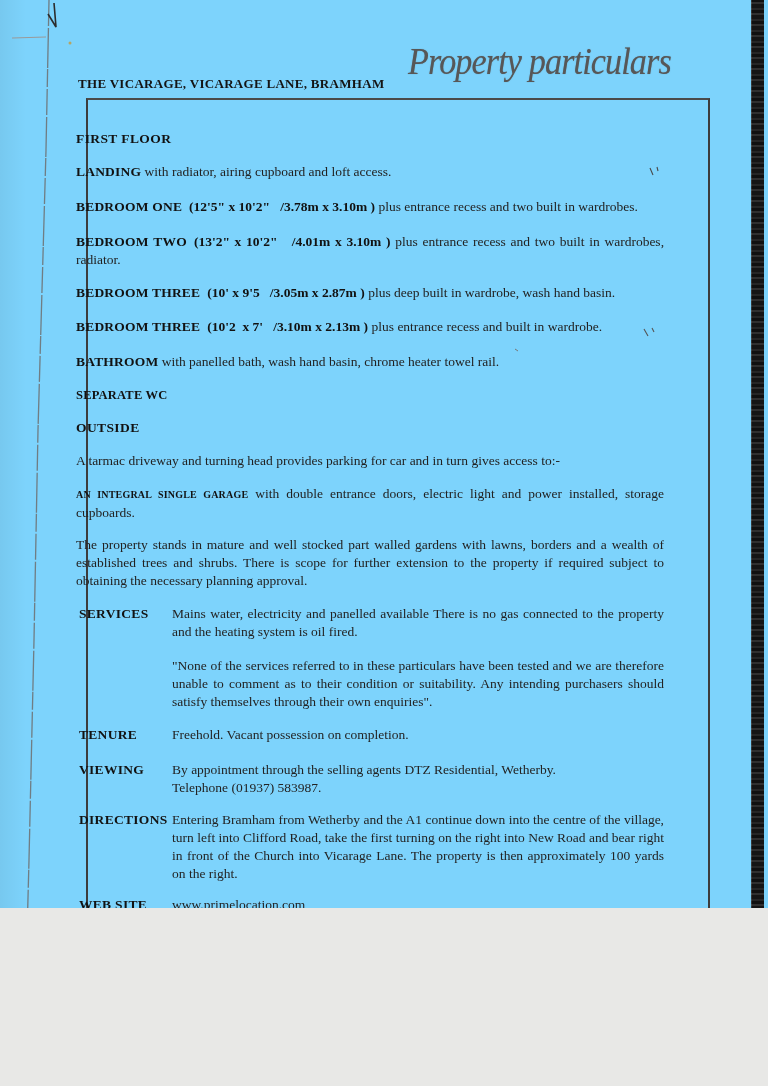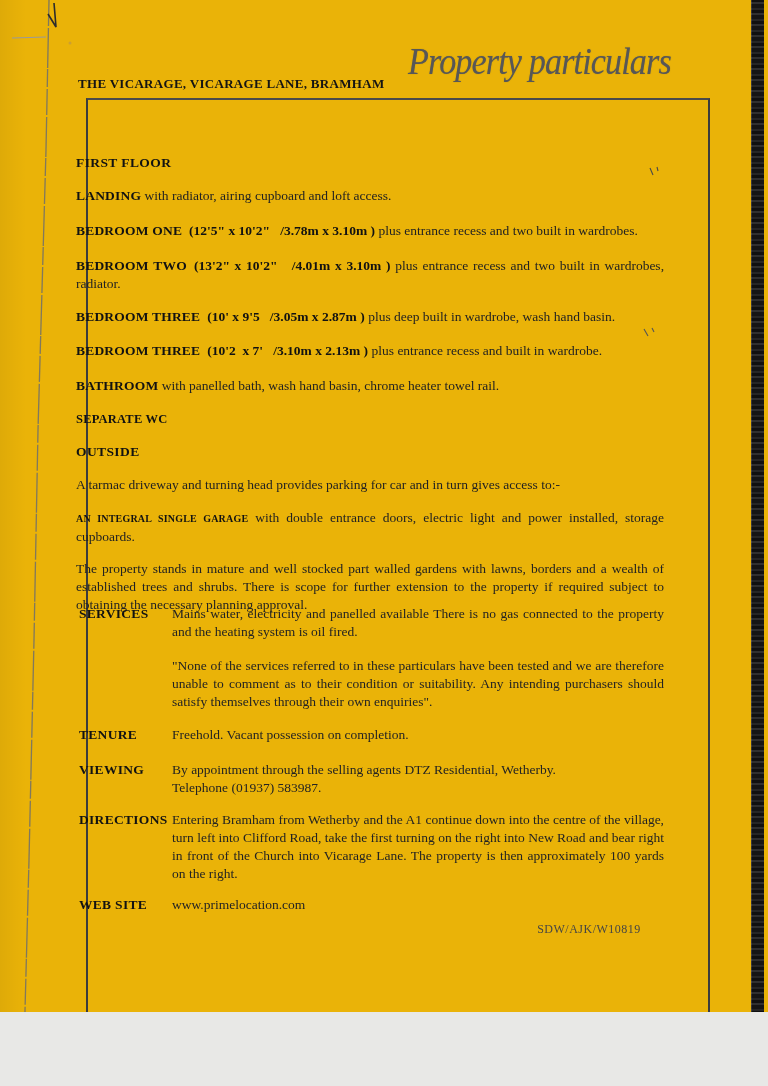--- a/index.html
+++ b/index.html
@@ -1,20 +1,20 @@
 <!DOCTYPE html>
 <html><head>
 <meta charset="utf-8">
 <style>
   html,body{margin:0;padding:0;}
   body{background:#e8e8e6;}
   .scan{
     position:relative;
-    width:768px;height:1012px;
-    background:#eab308;
+    width:768px;height:908px;
+    background:#7dd3fc;
     overflow:hidden;
     font-family:"Liberation Serif","DejaVu Serif",serif;
     color:#1f1f1f;
   }
   
   .scan::before{
     content:"";position:absolute;left:0;top:0;width:26px;height:100%;
     background:linear-gradient(90deg,rgba(0,0,0,.05),rgba(0,0,0,0));
     pointer-events:none;
   }
@@ -30,21 +30,21 @@
     font-weight:bold;font-size:13px;letter-spacing:.3px;color:#141414;
     white-space:nowrap;
   }
   .content-box{
     position:absolute;left:86px;top:98px;width:620px;height:938px;
     border:2px solid #3c3c3c;
     border-top-color:#4a4a4a;border-bottom-color:#474747;
   }
   .blk{
     position:absolute;left:76px;width:588px;
-    font-size:13.5px;line-height:18px;color:#222;margin-top:24px;
+    font-size:13.5px;line-height:18px;color:#222;
   }
   .nowrap{white-space:nowrap;}
   .just{text-align:justify;}
   .b{font-weight:bold;color:#121212;}
   .room-label{font-weight:bold;color:#121212;letter-spacing:.2px;}
   .room-dims{font-weight:bold;color:#121212;margin-left:7px;}
   .heading{font-weight:bold;font-size:13.5px;letter-spacing:.4px;color:#121212;}
   .side{
     position:absolute;left:79px;width:585px;
     display:grid;grid-template-columns:93px 1fr;

